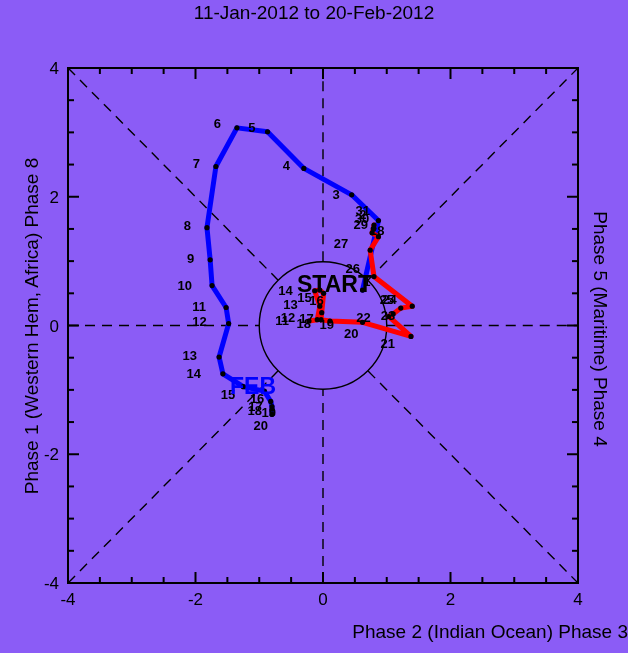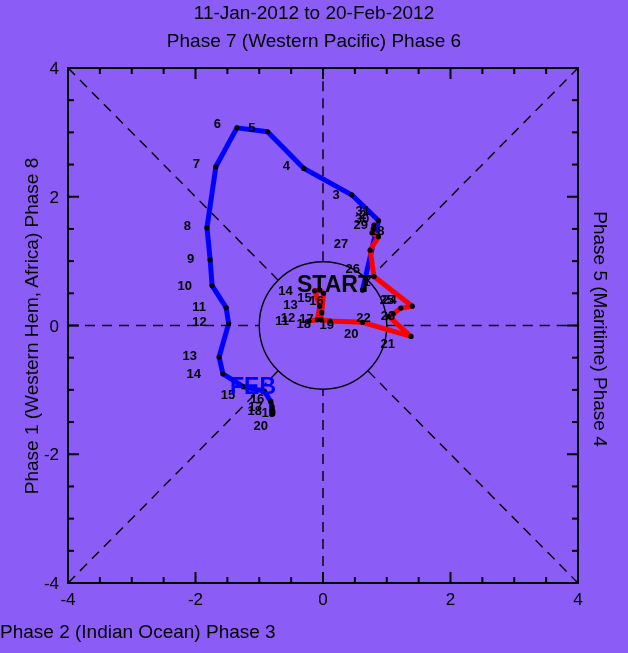--- a/index.html
+++ b/index.html
@@ -25,21 +25,21 @@
     white-space: nowrap;
   }
   #title-main { top: 2px; }
   #title-sub  { top: 30px; }
 
   #xaxis-label {
     position: absolute;
     left: 0;
     top: 621px;
     width: 628px;
-    text-align: left;
+    text-align: right;
     font-size: 19px;
     color: #000;
     white-space: nowrap;
   }
   #yaxis-label-left {
     position: absolute;
     left: -238px;
     top: 315px;
     width: 540px;
     text-align: center;
@@ -86,21 +86,20 @@
     font-size: 23px;
     font-weight: bold;
   }
 </style>
 </head>
 <body>
 
 <div id="page">
 
   <div class="title-line" id="title-main">11-Jan-2012 to 20-Feb-2012</div>
-  <div class="title-line" id="title-sub">Phase 7 (Western Pacific) Phase 6</div>
 
   <div id="xaxis-label">Phase 2 (Indian Ocean) Phase 3</div>
   <div id="yaxis-label-left">Phase 1 (Western Hem, Africa) Phase 8</div>
   <div id="yaxis-label-right">Phase 5 (Maritime) Phase 4</div>
 
   <svg id="plot" width="628" height="653">
     <g id="g-diagonals">
         <line x1="68" y1="583" x2="277.9219426993576" y2="371.01999903888395" stroke="#000" stroke-width="1.4" stroke-dasharray="10 7"></line>
         <line x1="368.07805730064246" y1="279.980000961116" x2="578" y2="68" stroke="#000" stroke-width="1.4" stroke-dasharray="10 7"></line>
         <line x1="68" y1="68" x2="277.9219426993576" y2="279.980000961116" stroke="#000" stroke-width="1.4" stroke-dasharray="10 7"></line>

